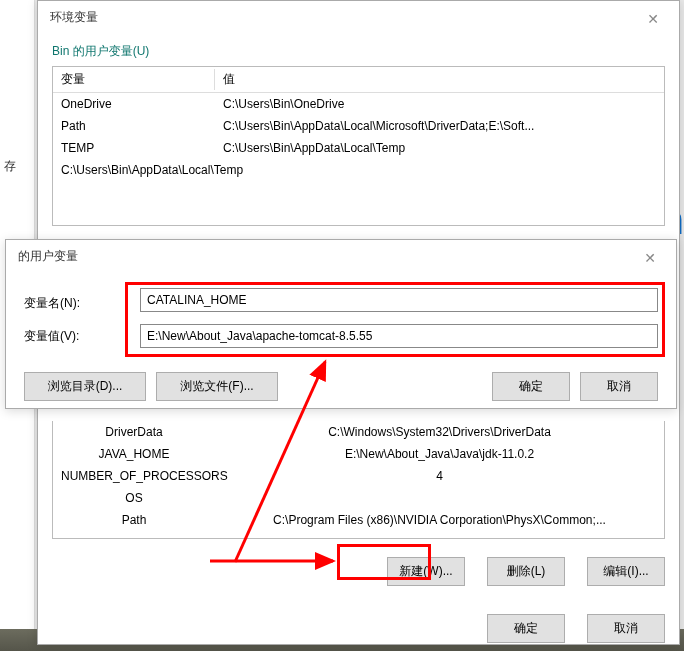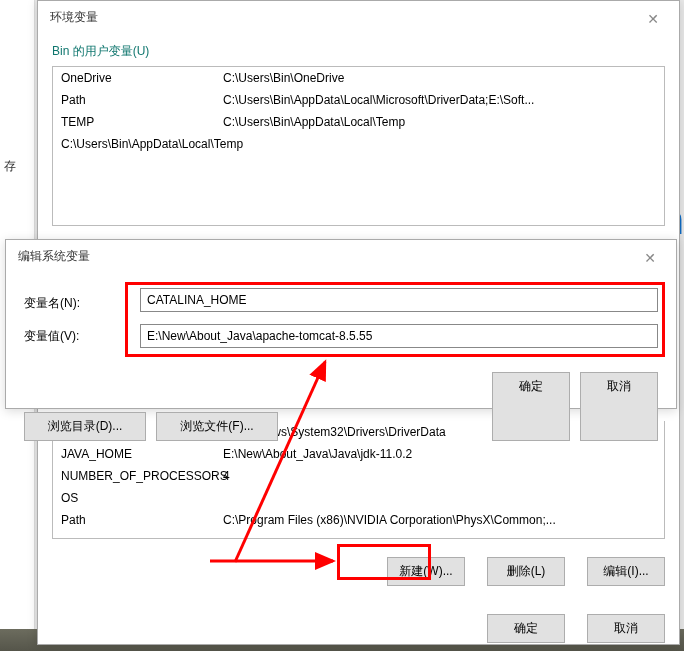--- a/index.html
+++ b/index.html
@@ -58,21 +58,21 @@
     }
     .btn {
       border: 1px solid #adadad;
       background: #e1e1e1;
       padding: 5px 0;
       min-width: 78px;
       text-align: center;
       font-size: 12px;
       cursor: pointer;
     }
-    .btn.wide { min-width: 122px; margin-top: 40px; }
+    .btn.wide { min-width: 122px; }
     .form-row {
       display: flex;
       align-items: center;
       padding: 6px 18px;
       gap: 16px;
     }
     .form-row label { width: 100px; }
     .form-row input {
       flex: 1;
       border: 1px solid #888;
@@ -105,20 +105,24 @@
 <div class="bg-blue">in</div>
 <div class="bg-bottom"></div>
 
 <div class="dialog" style="top:0; left:37px; width:643px; height:645px;">
   <div class="titlebar">
     <span>环境变量</span>
     <span class="close-x">✕</span>
   </div>
   <div class="section-label">Bin 的用户变量(U)</div>
   <div class="table-wrap" style="height:160px;">
+    <div class="table-head">
+      <div class="col-var">变量</div>
+      <div class="col-val">值</div>
+    </div>
     <div id="user-rows">
         <div class="table-row">
           <div class="col-var">OneDrive</div>
           <div class="col-val">C:\Users\Bin\OneDrive</div>
         </div>
         <div class="table-row">
           <div class="col-var">Path</div>
           <div class="col-val">C:\Users\Bin\AppData\Local\Microsoft\DriverData;E:\Soft...</div>
         </div>
         <div class="table-row">
@@ -126,21 +130,21 @@
           <div class="col-val">C:\Users\Bin\AppData\Local\Temp</div>
         </div>
         <div class="table-row">
           <div class="col-val">C:\Users\Bin\AppData\Local\Temp</div>
         </div>
       </div>
   </div>
 
   <div style="height:185px;"></div>
 
-  <div class="table-wrap" style="height:118px; border-top:none;">
+  <div class="table-wrap" style="height:118px; border-top:none;text-align:center;">
     <div id="sys-rows">
         <div class="table-row">
           <div class="col-var">DriverData</div>
           <div class="col-val">C:\Windows\System32\Drivers\DriverData</div>
         </div>
         <div class="table-row">
           <div class="col-var">JAVA_HOME</div>
           <div class="col-val">E:\New\About_Java\Java\jdk-11.0.2</div>
         </div>
         <div class="table-row">
@@ -164,21 +168,21 @@
   </div>
 
   <div class="btn-row" style="border-top:0; padding-top:16px;">
     <div class="btn">确定</div>
     <div class="btn">取消</div>
   </div>
 </div>
 
 <div class="dialog" style="top:239px; left:5px; width:672px; height:170px;">
   <div class="titlebar">
-    <span>编辑系统变量</span>
+    <span>的用户变量</span>
     <span class="close-x">✕</span>
   </div>
   <div class="form-row" style="margin-top:6px;align-items:flex-end;">
     <label>变量名(N):</label>
     <input type="text" value="CATALINA_HOME" style="">
   </div>
   <div class="form-row">
     <label>变量值(V):</label>
     <input type="text" value="E:\New\About_Java\apache-tomcat-8.5.55" style="">
   </div>

